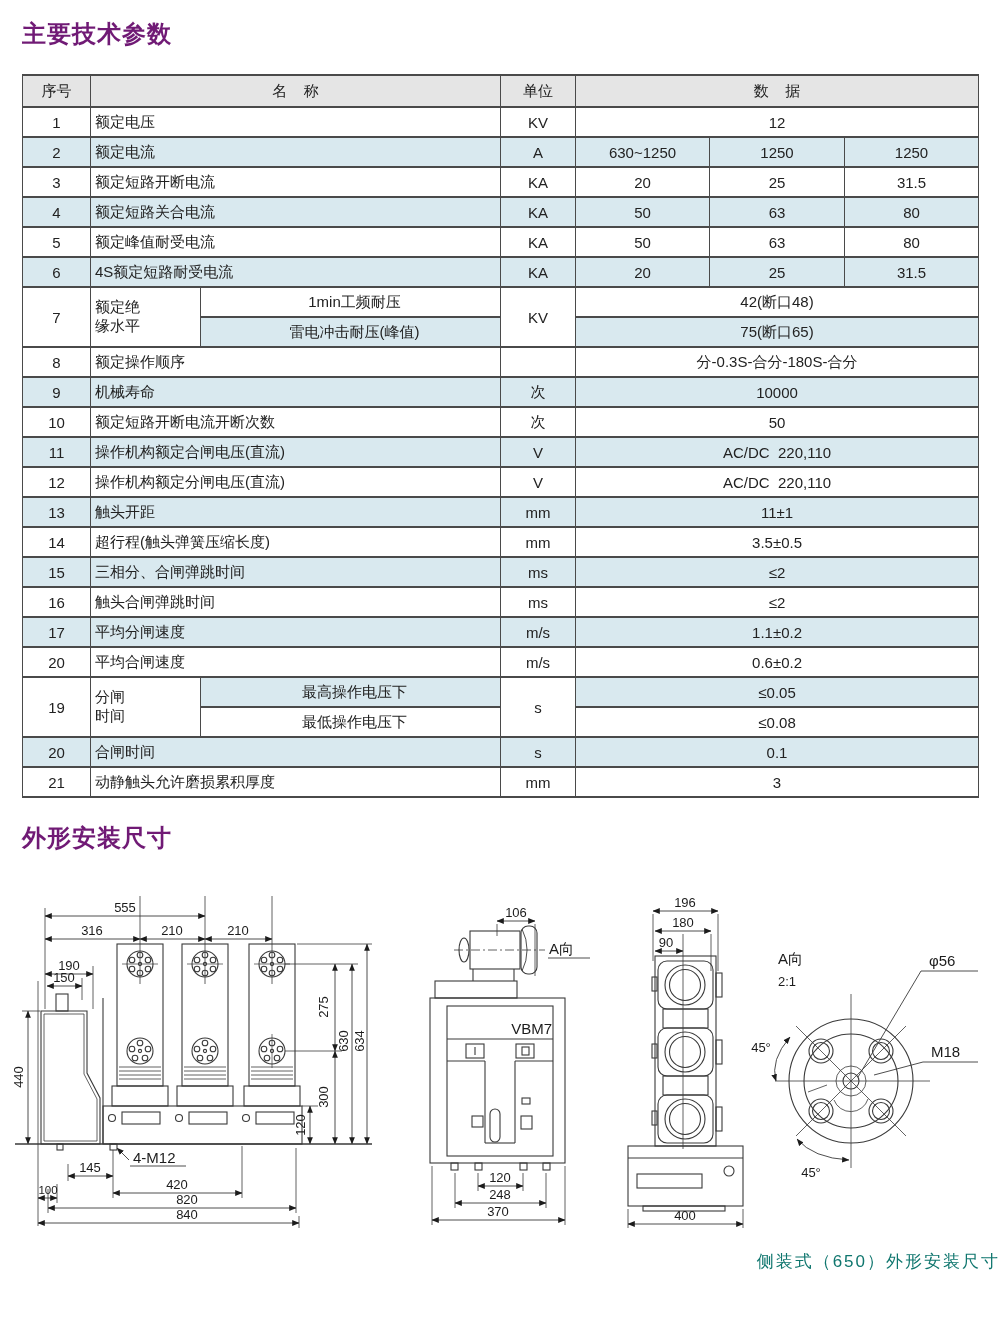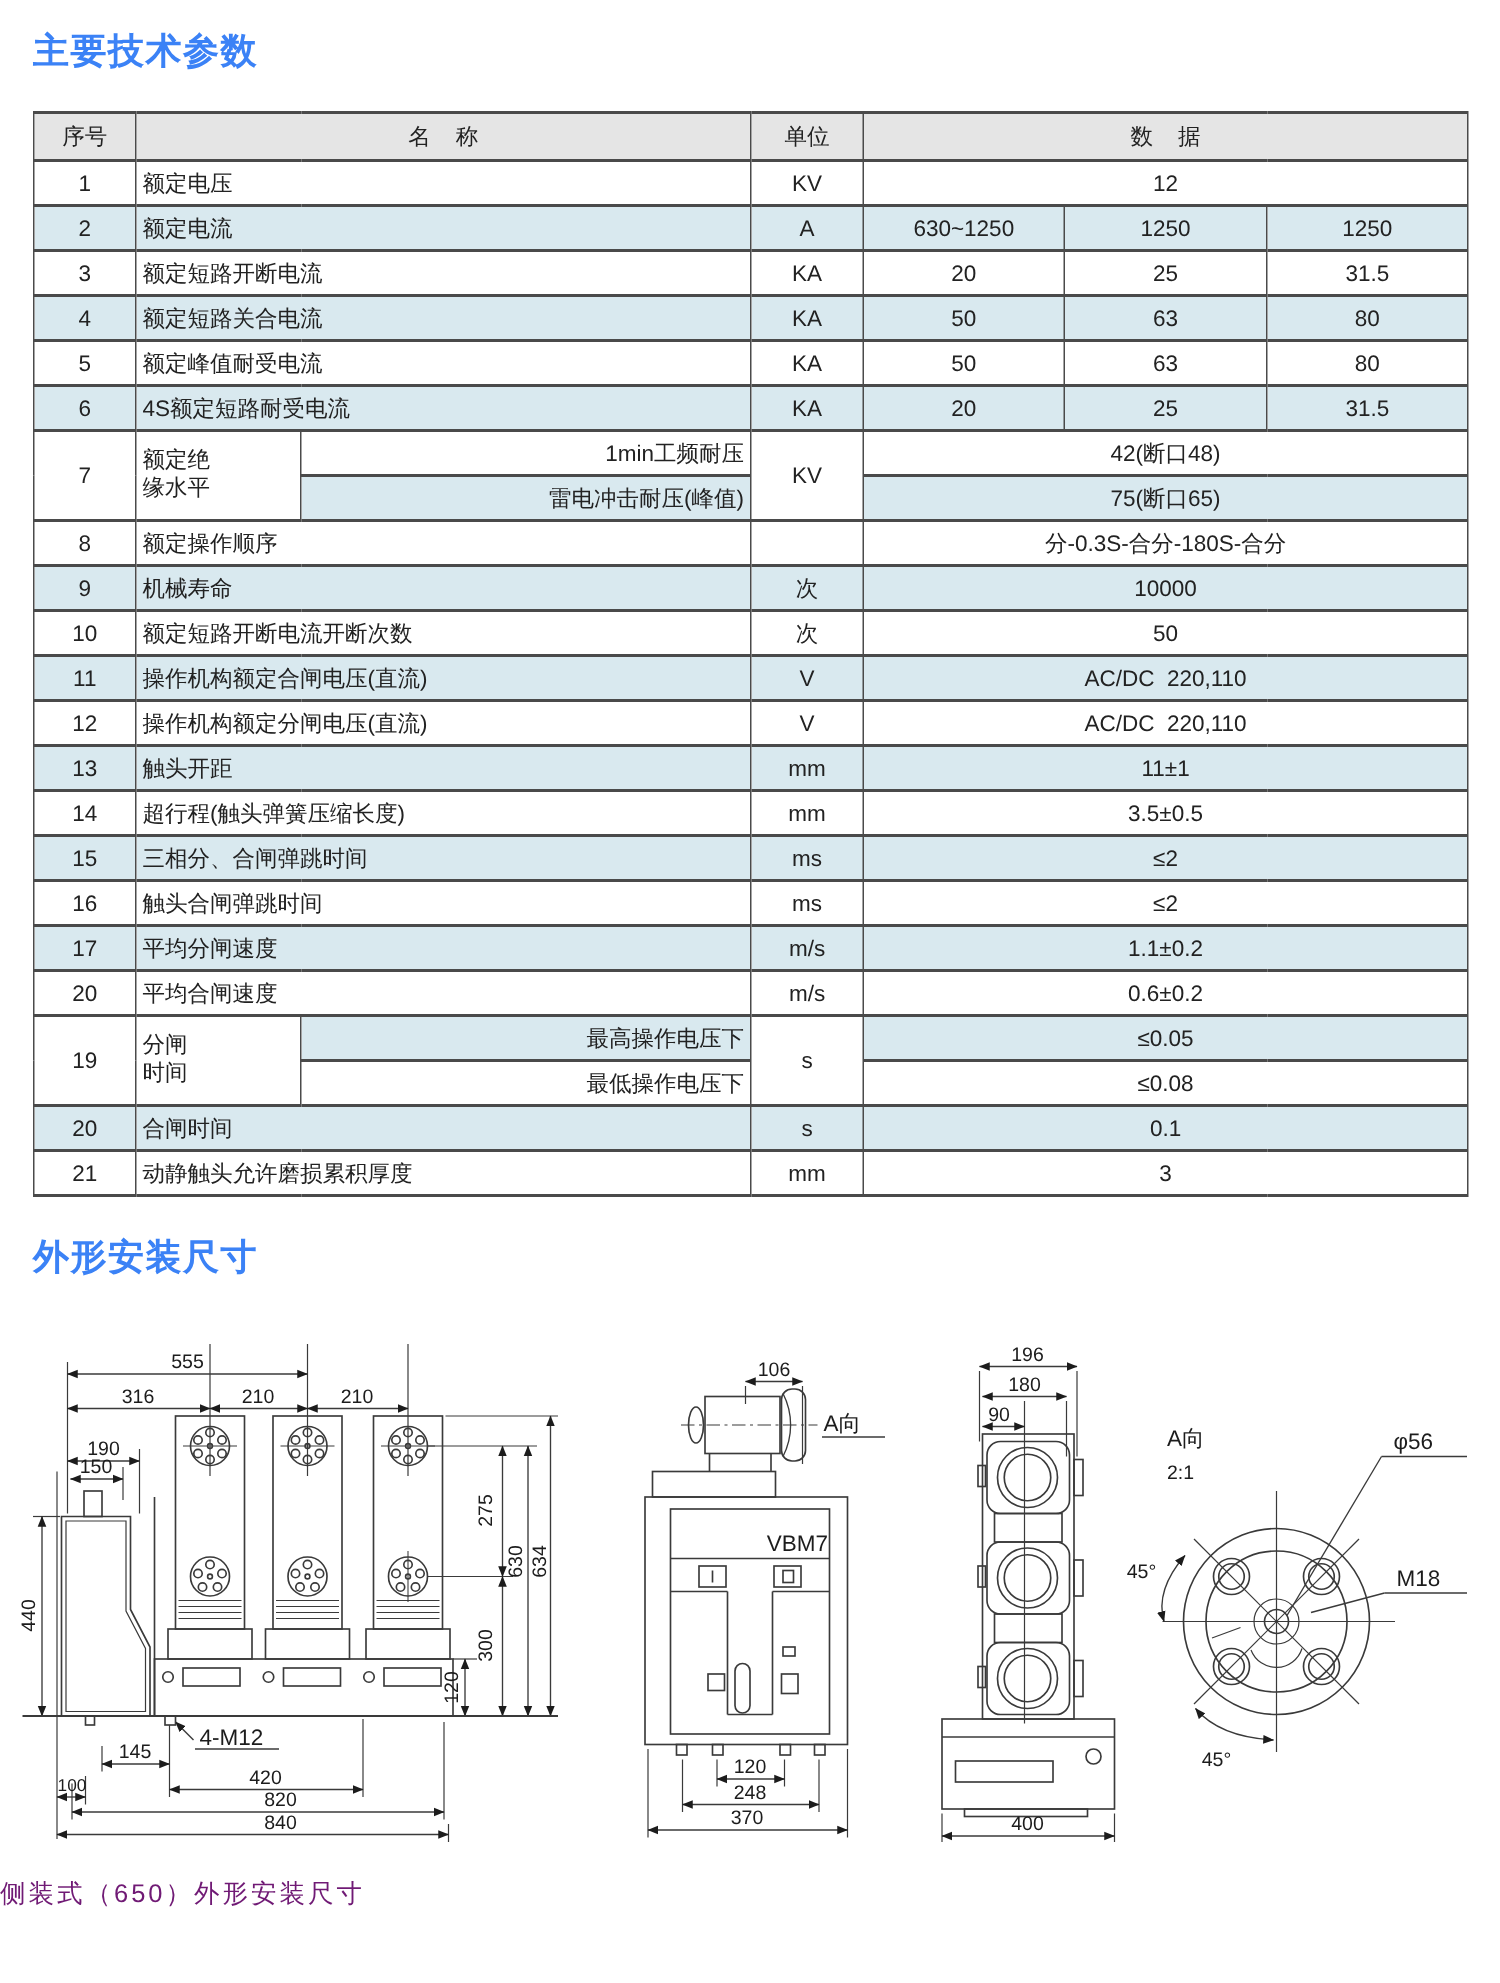--- a/index.html
+++ b/index.html
@@ -1,31 +1,31 @@
 <!DOCTYPE html>
 <html><head>
 <meta charset="utf-8">
 <style>
   html,body{margin:0;padding:0;}
   body{width:1000px;height:1322px;background:#ffffff;font-family:"Liberation Sans","DejaVu Sans",sans-serif;color:#222;}
-  .section-title{color:#3b82f6;font-size:24px;font-weight:bold;padding:18px 0 0 22px;letter-spacing:1px;}
+  .section-title{color:#701a75;font-size:24px;font-weight:bold;padding:18px 0 0 22px;letter-spacing:1px;}
   #spec-table{border-collapse:collapse;table-layout:fixed;width:956px;margin:24px 0 0 22px;font-size:15px;}
   #spec-table td{border:1.6px solid #4a4a4a;border-top-width:2.2px;border-bottom-width:2.2px;height:28px;text-align:center;padding:0 4px;overflow:hidden;}
   #spec-table thead td{background:#e5e5e5;height:30px;}
   #spec-table tbody tr:nth-child(even) td{background:#d9e9ef;}
   #spec-table tbody tr:nth-child(odd) td{background:#ffffff;}
   #spec-table tbody td.wcell{background:#ffffff !important;}
   #spec-table td.name{text-align:left;}
-  #spec-table td.sub{text-align:right;padding-left:12px;margin-top:30px;}
+  #spec-table td.sub{text-align:center;padding-left:12px;margin-top:30px;}
   .pre{white-space:pre-line;line-height:1.25;}
   .drawings{margin-top:22px;}
   svg text{font-size:13px;fill:#1c1c1c;}
   svg text.big{font-size:15px;}
   svg text.small{font-size:11.5px;}
-  .caption{text-align:left;font-size:17px;color:#701a75;margin-top:8px;letter-spacing:2px;}
+  .caption{text-align:right;font-size:17px;color:#0f766e;margin-top:8px;letter-spacing:2px;}
 </style>
 </head>
 <body>
 
 <div class="section-title">主要技术参数</div>
 
 <table id="spec-table">
   <colgroup>
     <col style="width:68px">
       <col style="width:110px">

